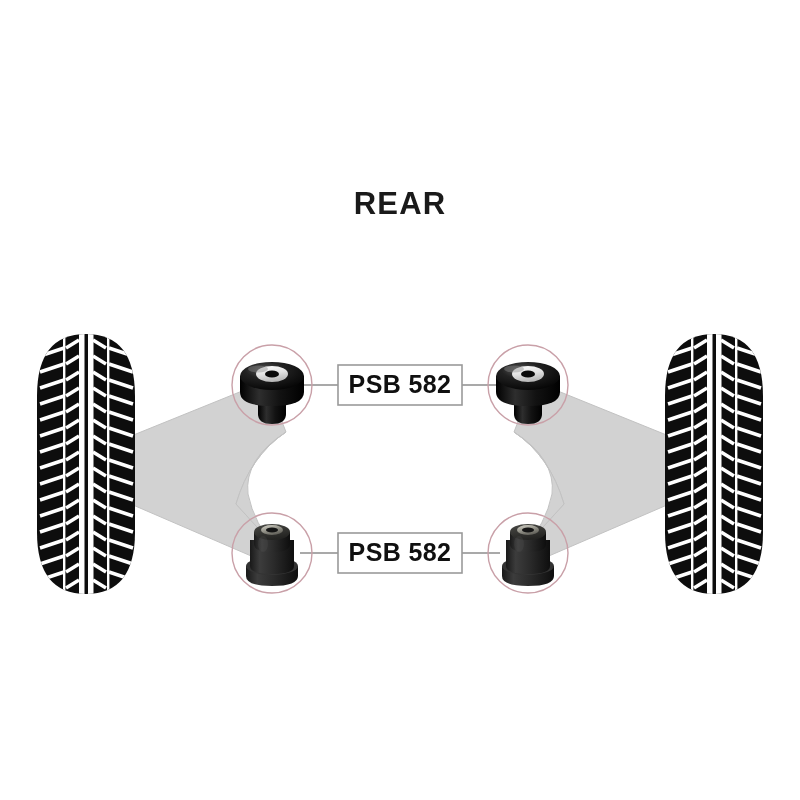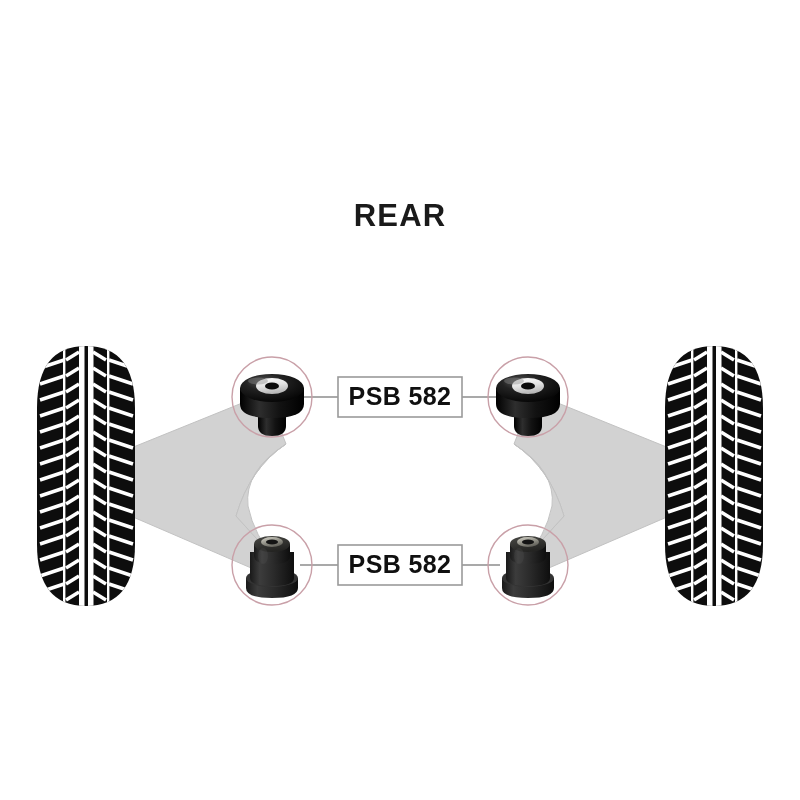--- a/index.html
+++ b/index.html
@@ -10,21 +10,21 @@
   body {
     width: 800px;
     height: 800px;
     font-family: "Liberation Sans", sans-serif;
     position: relative;
     overflow: hidden;
   }
   #diagram-root {
     position: absolute;
     left: 0;
-    top: 16px;
+    top: 4px;
     width: 800px;
     height: 586px;
     text-align: right;
   }
   svg.scene {
     position: absolute;
     left: 0;
     top: 0;
     width: 800px;
     height: 800px;

